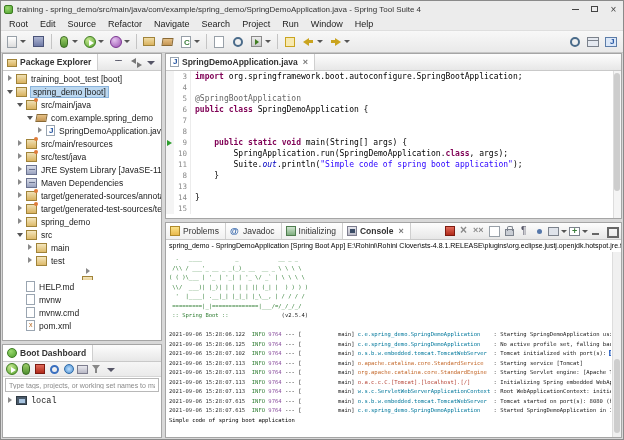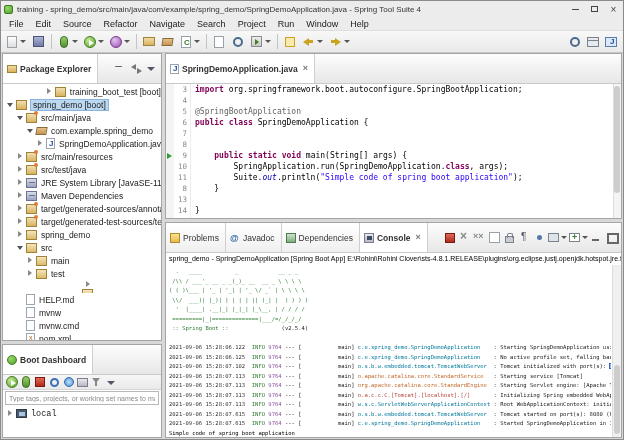--- a/index.html
+++ b/index.html
@@ -77,21 +77,21 @@
   
   .main { flex: 1; display: flex; background: #d8d8d8; padding: 0 1px 1px 1px; gap: 3px; overflow: hidden; }
   .left-col { width: 160px; flex: none; display: flex; flex-direction: column; gap: 3px; }
   .right-col { flex: 1; display: flex; flex-direction: column; gap: 3px; overflow: hidden; }
   .panel { background: #fff; border: 1px solid #a5a5a5; display: flex; flex-direction: column; overflow: hidden; }
   .pe-panel { height: 288px; flex: none; }
   .bd-panel { flex: 1; }
   .editor-panel { height: 166px; flex: none; }
   .console-panel { flex: 1; }
 
-  .ptabs { height: 30px; flex: none; background: linear-gradient(#fdfdfd,#e7e7e7); border-bottom: 1px solid #c9c9c9; display: flex; align-items: stretch; position: relative; }
+  .ptabs { height: 17px; flex: none; background: linear-gradient(#fdfdfd,#e7e7e7); border-bottom: 1px solid #c9c9c9; display: flex; align-items: stretch; position: relative; }
   .ptab { display: flex; align-items: center; padding: 0 6px 0 4px; font-size: 8.5px; color: #333; background: linear-gradient(#fff,#f0f0f0); border-right: 1px solid #cfcfcf; white-space: nowrap; }
   .ptab.active { background: #fff; font-weight: bold; }
   .phicons { margin-left: auto; display: flex; align-items: center; padding-right: 2px; }
   .phicons .tb-btn { height: 15px; margin: 0; padding: 0 1px; }
 
   .vic { width: 10px; height: 10px; margin-right: 3px; position: relative; flex: none; }
   .vic-pe { background: linear-gradient(#f0dca4,#d9b25f); border: 1px solid #a08339; height: 8px; margin-top: 1px; }
   .vic-boot { background: radial-gradient(circle at 35% 30%, #9ad96e, #4e9e2d); border-radius: 50%; border: 1px solid #3c7d21; }
   .vic-problems { background: linear-gradient(#fbe289,#e9b94d); border: 1px solid #b08a2a; }
   .vic-javadoc::before { content:'@'; color: #2b5fa8; font-size: 9px; line-height: 10px; font-weight: bold; }
@@ -168,21 +168,21 @@
           <span class="bar"></span>
         </span>
       <span class="win-btn">
           <span class="box"></span>
         </span>
       <span class="win-btn">×</span>
     </span>
   </div>
 
   <div class="menubar" id="menubar">
-      <span class="menu-item">File</span>
+      <span class="menu-item">Root</span>
       <span class="menu-item">Edit</span>
       <span class="menu-item">Source</span>
       <span class="menu-item">Refactor</span>
       <span class="menu-item">Navigate</span>
       <span class="menu-item">Search</span>
       <span class="menu-item">Project</span>
       <span class="menu-item">Run</span>
       <span class="menu-item">Window</span>
       <span class="menu-item">Help</span>
     </div>
@@ -273,21 +273,21 @@
               </span>
               <span class="tb-btn">
                 <span class="ic k-link"></span>
               </span>
               <span class="tb-btn">
                 <span class="ic k-viewmenu"></span>
               </span>
             </span>
         </div>
         <div class="tree" id="pe-tree">
-            <div class="trow" style="padding-left: 3px; justify-content: flex-end;">
+            <div class="trow" style="padding-left: 3px;">
               <span class="expander collapsed"></span>
               <span class="ticon ticon-project"></span>
               <span class="tlabel">training_boot_test [boot]</span>
             </div>
             <div class="trow sel" style="padding-left: 3px;">
               <span class="expander expanded"></span>
               <span class="ticon ticon-project"></span>
               <span class="tlabel">spring_demo [boot]</span>
             </div>
             <div class="trow" style="padding-left: 13px; text-align: right;">
@@ -464,21 +464,21 @@
               <div class="ptab">
                 <span class="vic vic-problems"></span>
                 <span>Problems</span>
               </div>
               <div class="ptab">
                 <span class="vic vic-javadoc"></span>
                 <span>Javadoc</span>
               </div>
               <div class="ptab">
                 <span class="vic vic-declaration"></span>
-                <span>Dependencies</span>
+                <span>Initializing</span>
               </div>
               <div class="ptab active">
                 <span class="vic vic-console"></span>
                 <span>Console</span>
                 <span class="vclose">×</span>
               </div>
             </span>
           <span class="phicons" id="console-tools">
               <span class="tb-btn">
                 <span class="ic k-stop"></span>

